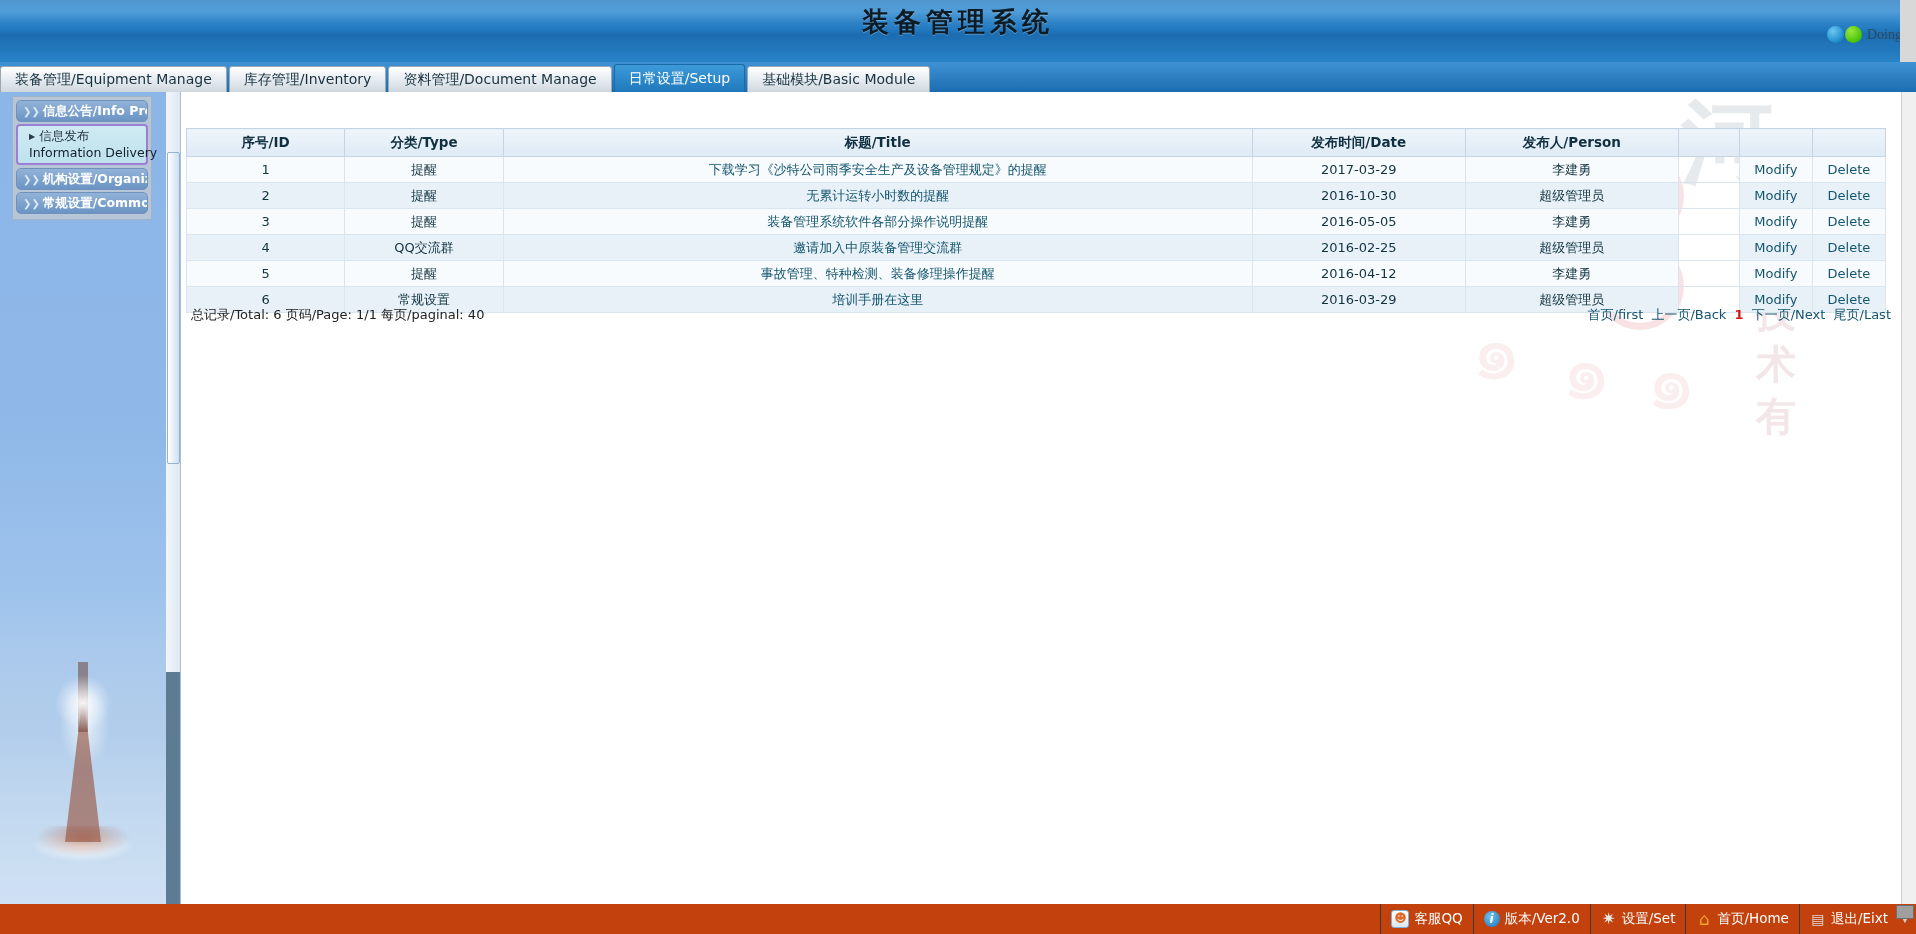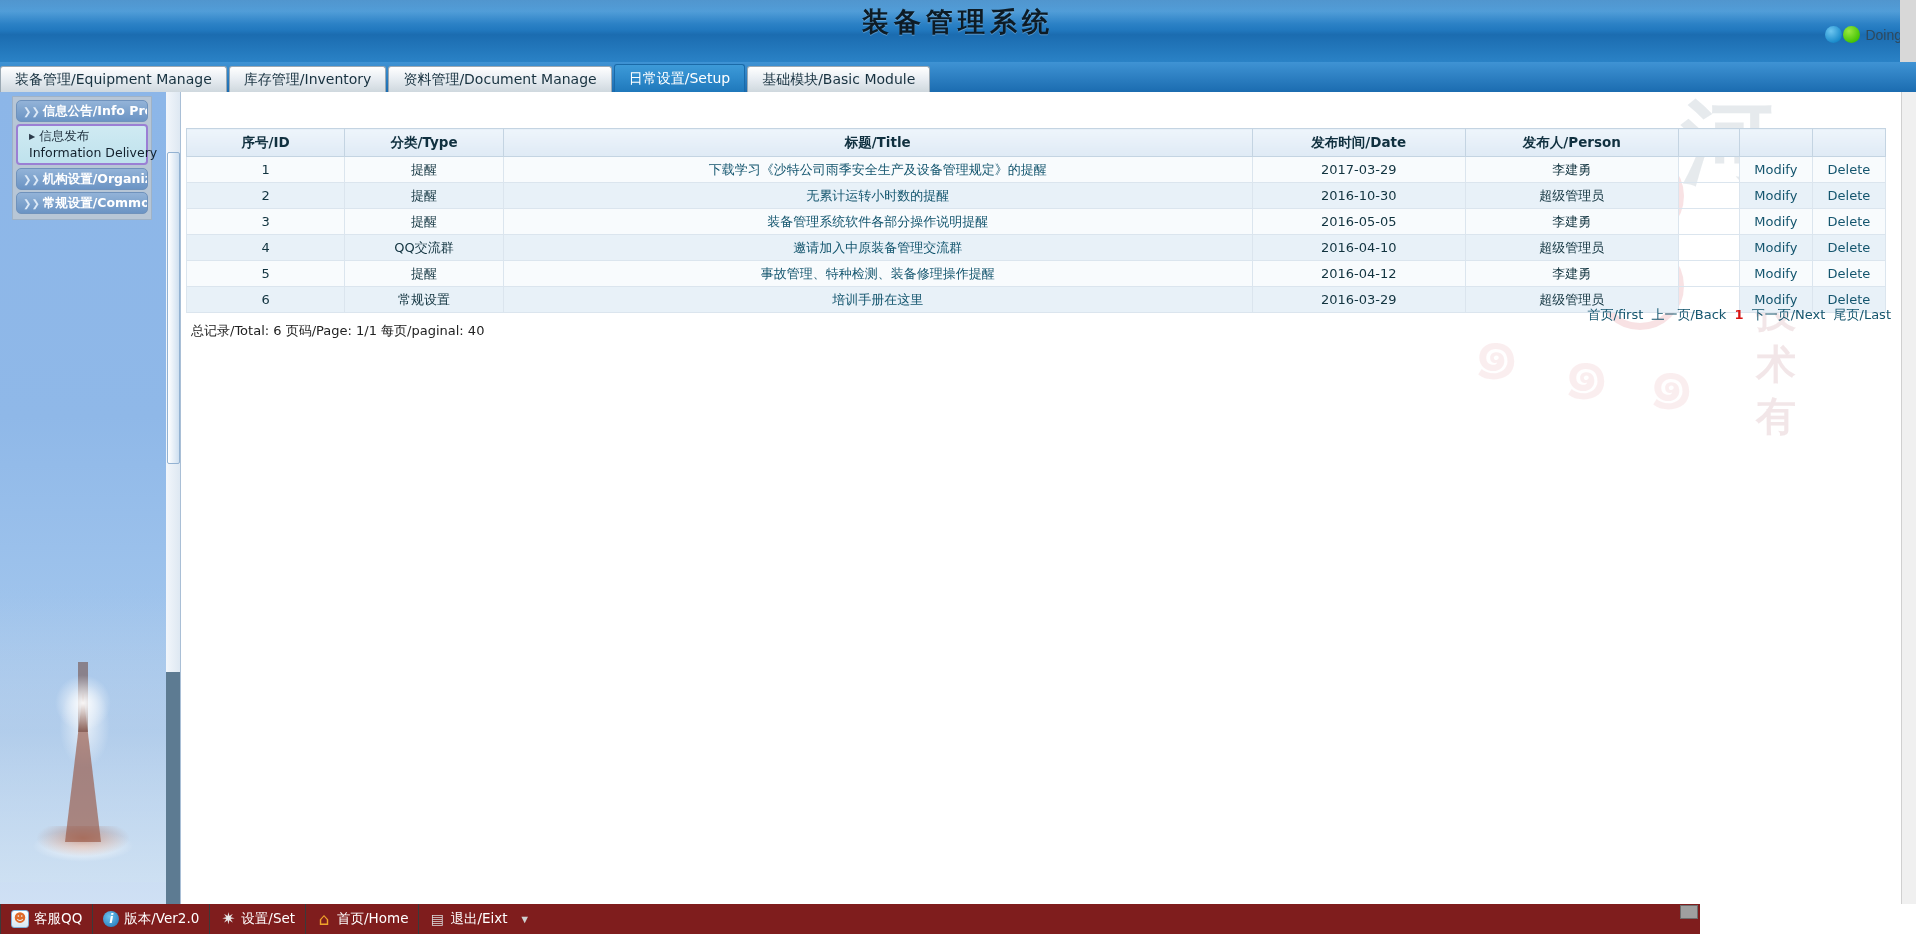--- a/index.html
+++ b/index.html
@@ -58,21 +58,21 @@
   }
   .dot {
     width: 17px; height: 17px; border-radius: 50%;
     display: inline-block;
   }
   .dot.blue  { background: radial-gradient(circle at 35% 30%, #6ec6f0, #1b8ccc 70%, #0f6fa6); }
   .dot.green { background: radial-gradient(circle at 35% 30%, #9ae83f, #46c406 70%, #35a004); margin-left: -4px; }
   .doing-label {
     font-size: 14px;
     color: #2f4a5e;
-    font-family: Liberation Sans, sans-serif;
+    font-family: Liberation Serif, serif;
   }
 
   
   .tabbar {
     position: absolute;
     left: 0; top: 62px;
     width: 1916px;
     height: 30px;
     background: linear-gradient(to bottom, #3f93d4, #1b6cb0);
     border-bottom: 1px solid #0e5a98;
@@ -375,21 +375,21 @@
 
   
   .tfoot {
     position: absolute;
     left: 10px; top: 214px;
     width: 1700px;
     height: 22px;
     z-index: 3;
   }
   .tfoot .left {
-    position: absolute; left: 0; top: 16px;
+    position: absolute; left: 0; top: 0;
     font-size: 13px; color: #222;
     font-family: "DejaVu Sans", sans-serif;
     white-space: nowrap;
   }
   .tfoot .right {
     position: absolute; right: 0; top: 0;
     font-size: 13px;
     font-family: "DejaVu Sans", sans-serif;
     white-space: nowrap;
     color: #14556e;
@@ -403,25 +403,26 @@
     right: 0; top: 92px;
     width: 14px; height: 812px;
     background: #f0f0f0;
     border-left: 1px solid #d0d0d0;
   }
 
   
   .statusbar {
     position: absolute;
     left: 0; bottom: 0;
-    width: 1700px;
+    width: 1916px;
     height: 30px;
-    background: #7f1d1d;
+    background: #c2410c;
     display: flex;
     align-items: center;
+    justify-content: flex-end;
     padding-right: 4px;
     box-sizing: border-box;
   }
   .sb-item {
     display: flex;
     align-items: center;
     gap: 5px;
     padding: 0 10px;
     height: 30px;
     border-left: 1px solid #3a3a3a;
@@ -597,21 +598,21 @@
           <td>2016-05-05</td>
           <td>李建勇</td>
           <td class="blank"></td>
           <td class="act">Modify</td>
           <td class="act">Delete</td>
         </tr>
         <tr class="even">
           <td>4</td>
           <td>QQ交流群</td>
           <td class="title-cell">邀请加入中原装备管理交流群</td>
-          <td>2016-04-10</td>
+          <td>2016-02-25</td>
           <td>超级管理员</td>
           <td class="blank"></td>
           <td class="act">Modify</td>
           <td class="act">Delete</td>
         </tr>
         <tr class="odd">
           <td>5</td>
           <td>提醒</td>
           <td class="title-cell">事故管理、特种检测、装备修理操作提醒</td>
           <td>2016-04-12</td>

